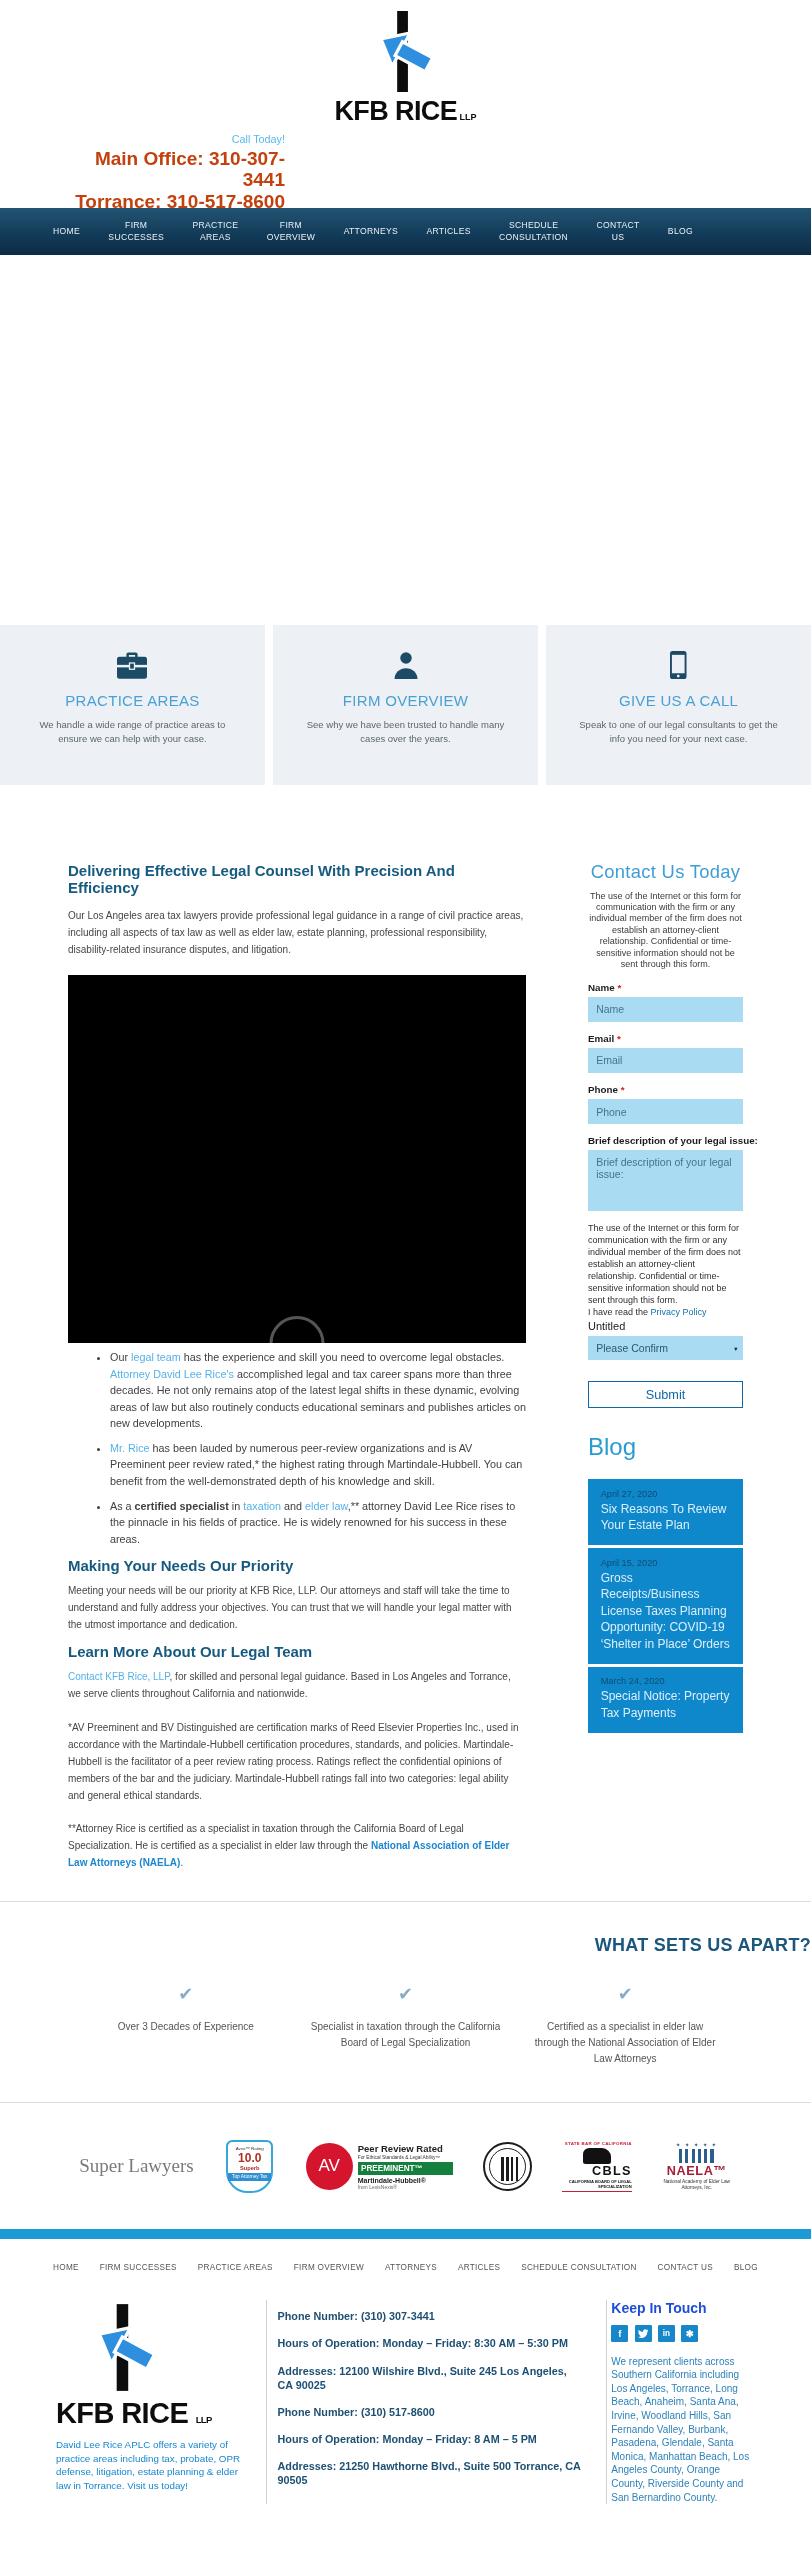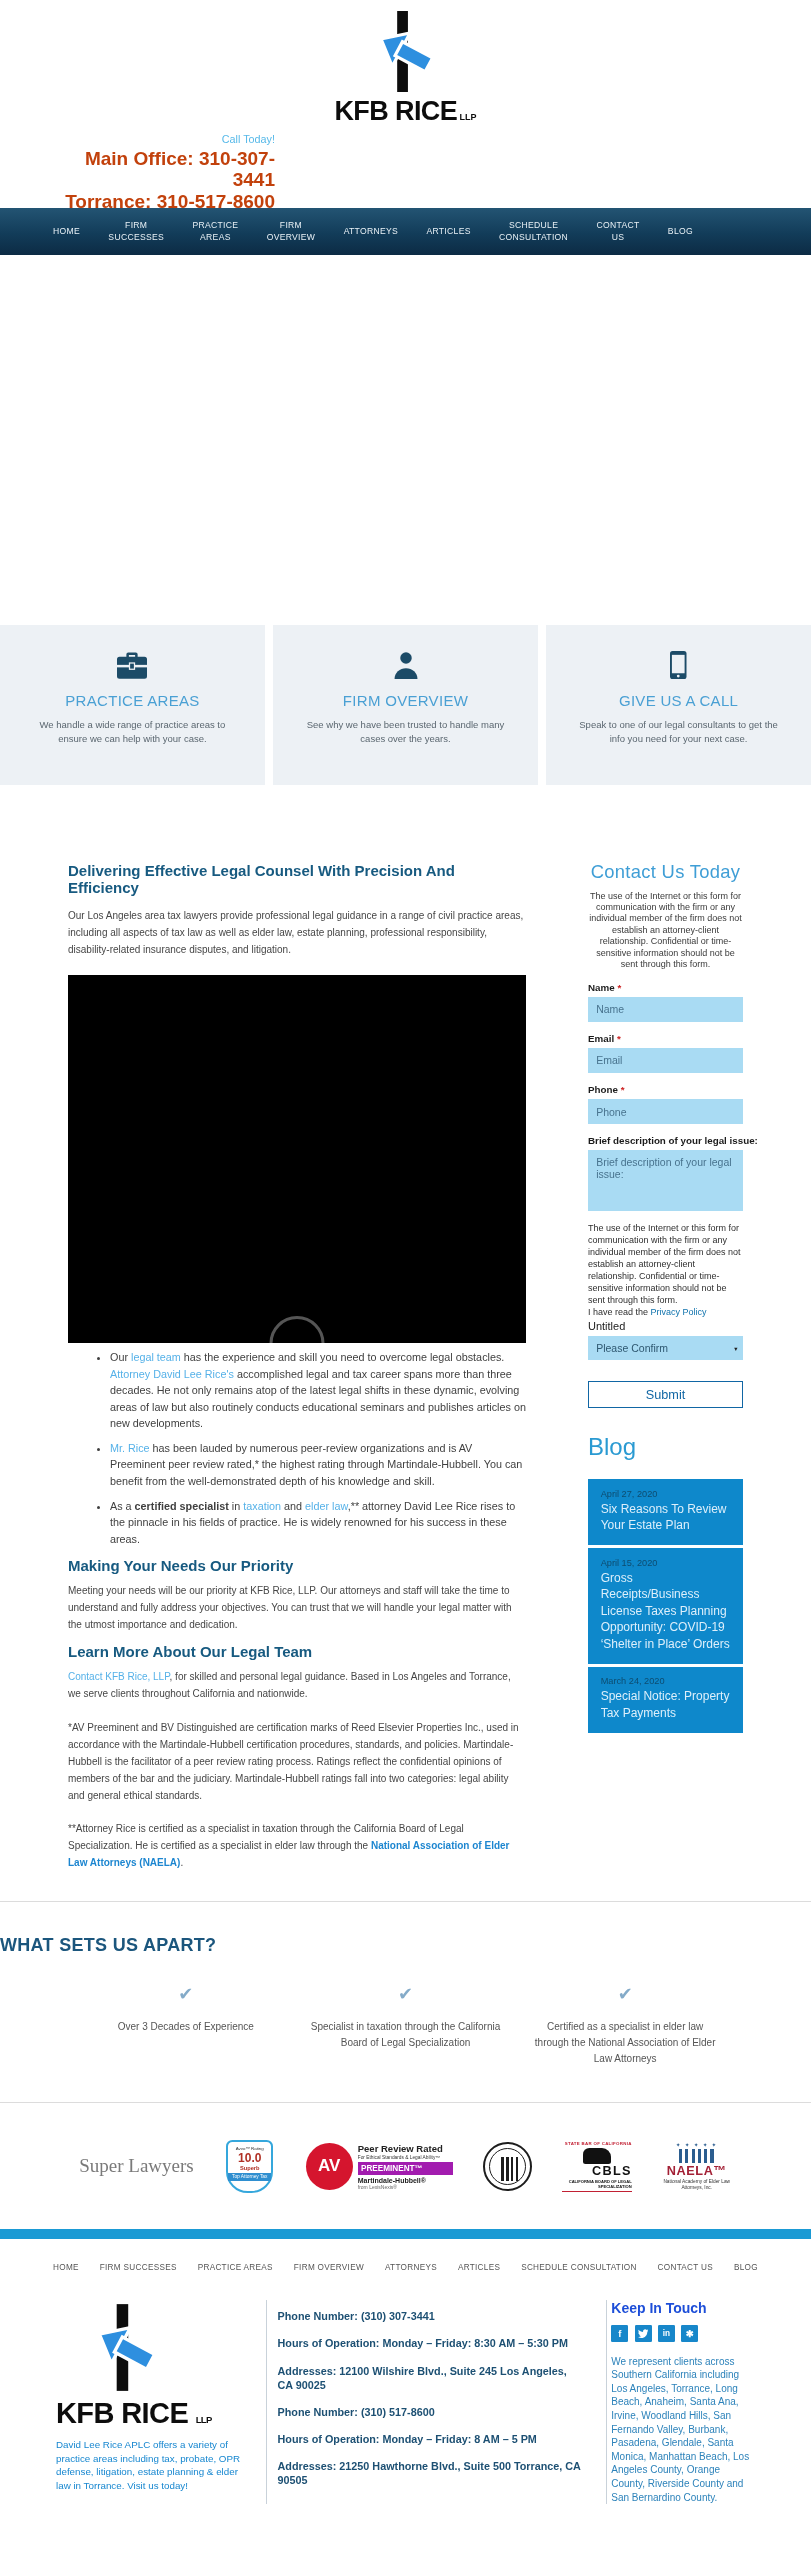--- a/index.html
+++ b/index.html
@@ -4,21 +4,21 @@
 <style>
   * { margin:0; padding:0; box-sizing:border-box; }
   html,body { background:#fff; }
   body { width:811px; font-family:"Liberation Sans",sans-serif; color:#444; }
   a { text-decoration:none; }
 
   
   .header { position:relative; height:208px; background:#fff; }
   .hdr-left { position:absolute; left:56px; top:14px; width:229px; }
   .addr { color:#4f7a99; font-size:10.5px; line-height:14.6px; margin-bottom:14px; width:190px;}
-  .call-block { position:absolute; left:46px; top:133px; width:229px; text-align:right; }
+  .call-block { position:absolute; left:56px; top:133px; width:229px; text-align:right; }
   .call-today { color:#57b9e9; font-size:10.8px; margin-bottom:2.5px; }
   .phone { color:#c2410c; font-size:19px; font-weight:bold; line-height:21.6px; }
   .hdr-logo { position:absolute; left:50%; top:11.4px; transform:translateX(-50%); text-align:center; }
   .logo-mark { display:block; margin:0 auto 3.8px auto; }
   .logo-text { font-size:27px; font-weight:bold; color:#0d0d0d; letter-spacing:-0.6px; white-space:nowrap; }
   .logo-llp { font-size:9px; font-weight:bold; letter-spacing:0; margin-left:2.5px; }
 
   
   .nav { height:47px; background:linear-gradient(180deg,#235473 0%,#123c59 55%,#0c2b44 100%);
          display:flex; align-items:center; }
@@ -77,43 +77,43 @@
             color:#1166a4; font-size:12.7px; font-family:"Liberation Sans",sans-serif; cursor:pointer; }
   .blog-title { color:#2a9ad2; font-size:24px; font-weight:400; margin-top:25px; }
   .post { background:#0e88cb; padding:9.5px 12.7px 11.4px 12.7px; margin-top:3.2px; display:block; }
   .post:first-of-type { margin-top:18px; }
   .post .date { color:#0d4c70; font-size:9.2px; }
   .post .ptitle { color:#ddeffb; font-size:12px; line-height:16.5px; margin-top:1.9px; }
 
   
   .divider { border:0; border-top:0.6px solid #dcdcdc; margin-top:30px; }
   .apart { padding-top:33px; padding-bottom:35px; border-bottom:0.6px solid #dcdcdc; }
-  .apart h2 { text-align:left; color:#1b567d; font-size:18px; font-weight:600; letter-spacing:0.3px; }
+  .apart h2 { text-align:right; color:#1b567d; font-size:18px; font-weight:600; letter-spacing:0.3px; }
   .apart-cols { display:flex; width:659px; margin:27px auto 0; }
   .apart-col { flex:1; text-align:center; padding:0 15px; }
   .check { color:#84abc9; font-size:18px; }
   .apart-col p { color:#555; font-size:10px; line-height:16px; margin-top:14px; }
 
   
   .badges { height:126px; display:flex; align-items:center; justify-content:center; gap:30px; }
   .sl-logo { font-family:"Liberation Serif",serif; color:#7a7a7a; font-size:19px; }
   .avvo { width:52px; text-align:center; }
   .avvo-shield { width:47px; height:53px; margin:0 auto; border:2.5px solid #35a7dc; border-radius:6.3px 6.3px 21.6px 21.6px;
                  background:#fff; padding-top:3.8px; }
   .avvo-top { font-size:4.4px; color:#333; }
   .avvo-score { font-size:12px; font-weight:bold; color:#b03024; }
   .avvo-grade { font-size:5.7px; font-weight:bold; color:#b03024; }
   .avvo-ribbon { margin-top:1.9px; background:#2f8fd0; color:#fff; font-size:4.8px; line-height:5.7px; padding:1.3px 0; }
   .av { display:flex; align-items:center; gap:5px; }
   .av-circle { width:47px; height:47px; border-radius:50%; background:#d5152e; color:#fff; font-size:17px;
-               font-weight:bold; display:flex; align-items:center; justify-content:center; }
+               font-weight:normal; display:flex; align-items:center; justify-content:center; }
   .av-text { width:95px; }
   .av-peer { font-size:9.5px; font-weight:bold; color:#222; }
   .av-std { font-size:4.8px; color:#333; margin-top:0.6px; }
-  .av-pre { background:#a21caf; color:#fff; font-size:8.2px; font-weight:bold; padding:1.9px 3.2px; margin-top:1.9px; }
+  .av-pre { background:#15803d; color:#fff; font-size:8.2px; font-weight:bold; padding:1.9px 3.2px; margin-top:1.9px; }
   .av-mh { font-size:7px; font-weight:bold; color:#222; margin-top:1.9px; }
   .av-lex { font-size:5px; color:#666; }
   .seal { width:49px; height:49px; border-radius:50%; border:2.5px solid #1d1d1d; position:relative; background:#fff; }
   .seal::before { content:""; position:absolute; inset:3.8px; border:1.3px solid #1d1d1d; border-radius:50%; }
   .seal::after { content:""; position:absolute; left:16.5px; top:12.7px; width:16.5px; height:24px;
                  background:repeating-linear-gradient(90deg,#1d1d1d 0 2.5px,#fff 2.5px 5px); }
   .cbls { width:70px; text-align:right; }
   .cbls-arc { color:#c22033; font-size:4.4px; font-weight:bold; letter-spacing:0.3px; }
   .cbls-bear { width:28px; height:16.5px; background:#111; border-radius:6.3px 9px 2.5px 2.5px; margin:1.3px auto; }
   .cbls-name { font-size:12.7px; font-weight:bold; color:#111; letter-spacing:1.3px; line-height:12.7px; }

